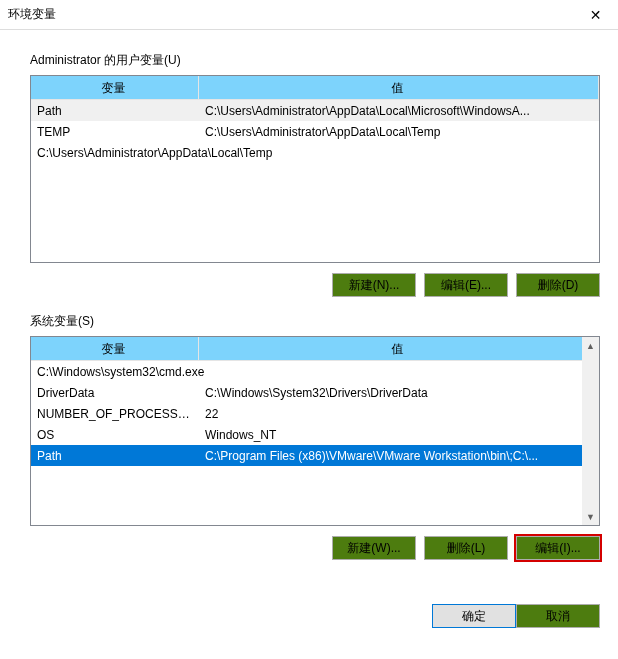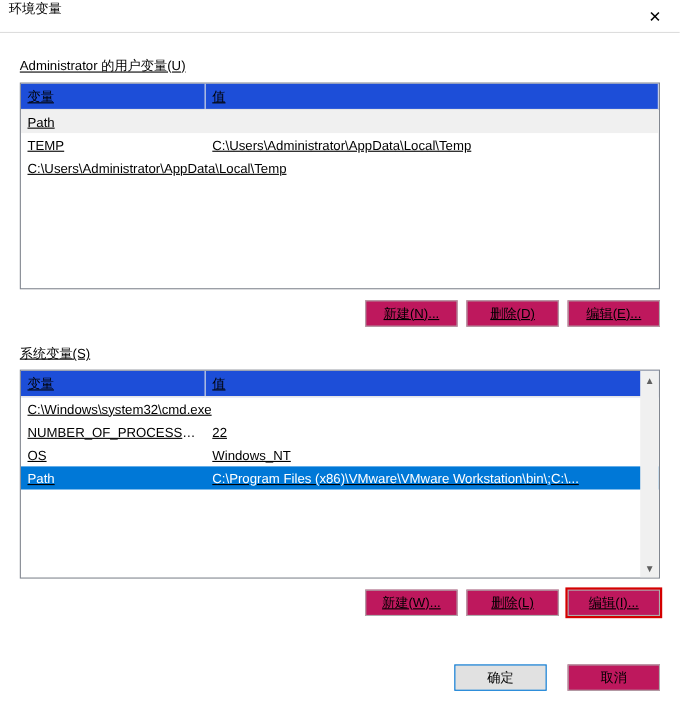--- a/index.html
+++ b/index.html
@@ -7,33 +7,32 @@
       font-family: "Microsoft YaHei", "Segoe UI", Tahoma, sans-serif;
       font-size: 12px;
       background: #fff;
       width: 618px;
       height: 659px;
       overflow: hidden;
     }
     .titlebar {
       height: 30px;
       display: flex;
-      align-items: flex-start;
+      align-items: center;
       justify-content: space-between;
       padding: 0 0 0 8px;
       border-bottom: 1px solid #ddd;
     }
     .titlebar-close {
       width: 45px; height: 29px;
       display: flex; align-items: center; justify-content: center;
       font-size: 14px; cursor: default;
     }
     .content {
-      padding: 10px 18px 14px 18px;
-      text-decoration: underline;
+      padding: 10px 18px 14px 30px;
     }
     .section {
       margin-bottom: 16px;
     }
     .section-label {
       font-size: 12px;
       margin-bottom: 6px;
       margin-top: 12px;
     }
     .listbox {
@@ -44,71 +43,73 @@
       position: relative;
       overflow: hidden;
     }
     .listbox.tall { height: 190px; }
     .list-scroll { position:absolute; top:0; right:0; width:17px; height:100%; background:#f0f0f0; display:flex; flex-direction:column; align-items:center;}
     .list-scroll .sarrow{width:17px;height:17px;display:flex;align-items:center;justify-content:center;color:#606060;font-size:9px;}
     .list-header {
       display: flex;
       height: 24px;
       border-bottom: 1px solid #e5e5e5;
-      background: #1d4ed8;
+      background: #7dd3fc;
+      text-align: center;
     }
     .list-header .col {
       padding: 4px 8px 4px 6px;
       border-right: 1px solid #e5e5e5;
       font-size: 12px;
       color:#000;
     }
     .col1 { width: 168px; flex-shrink:0;}
     .col2 { flex: 1; }
     .list-body { }
     .row {
       display: flex;
       height: 21px;
       align-items: center;
       white-space: nowrap;
       overflow: hidden;
+      justify-content: flex-end;
     }
     .row .cell {
       padding: 2px 6px;
       overflow: hidden;
       text-overflow: ellipsis;
       white-space: nowrap;
       font-size: 12px;
     }
     .row.selected-inactive { background:#f0f0f0; }
     .row.selected-active { background:#0078d7; color:#fff; }
     .button-row {
       display: flex;
       justify-content: flex-end;
       gap: 8px;
       margin-top: 10px;
     }
     .btn {
       min-width: 84px;
       height: 24px;
       border: 1px solid #adadad;
-      background: #be185d;
+      background: #4d7c0f;
       font-size: 12px;
       font-family: inherit;
       padding: 0 12px;
       cursor: default;
     }
     .btn.highlight {
       outline: 2.5px solid #d40000;
       outline-offset: 0px;
     }
     .footer {
       display: flex;
       justify-content: flex-end;
-      gap: 19px;
+      gap: 0;
       padding: 14px 18px 12px 0;
     }
     .btn.primary {
       border: 1.5px solid #0078d7;
       background:#e1e1e1;
     }
   </style>
 </head>
 <body>
 
@@ -124,49 +125,54 @@
   <div class="section">
     <div class="section-label">Administrator 的用户变量(U)</div>
     <div class="listbox">
       <div class="list-header">
         <div class="col col1">变量</div>
         <div class="col col2">值</div>
       </div>
       <div class="list-body">
           <div class="row selected-inactive">
             <div class="cell col1">Path</div>
+            <div class="cell col2">C:\Users\Administrator\AppData\Local\Microsoft\WindowsA...</div>
           </div>
           <div class="row">
             <div class="cell col1">TEMP</div>
             <div class="cell col2">C:\Users\Administrator\AppData\Local\Temp</div>
           </div>
           <div class="row">
             <div class="cell col2">C:\Users\Administrator\AppData\Local\Temp</div>
           </div>
         </div>
     </div>
     <div class="button-row">
       <button class="btn">新建(N)...</button>
+      <button class="btn">编辑(E)...</button>
       <button class="btn">删除(D)</button>
-      <button class="btn">编辑(E)...</button>
     </div>
   </div>
 
   <div class="section">
     <div class="section-label">系统变量(S)</div>
     <div class="listbox tall">
       <div class="list-header">
         <div class="col col1">变量</div>
         <div class="col col2">值</div>
       </div>
       <div class="list-body">
           <div class="row">
             <div class="cell col2">C:\Windows\system32\cmd.exe</div>
           </div>
           <div class="row">
+            <div class="cell col1">DriverData</div>
+            <div class="cell col2">C:\Windows\System32\Drivers\DriverData</div>
+          </div>
+          <div class="row">
             <div class="cell col1">NUMBER_OF_PROCESSORS</div>
             <div class="cell col2">22</div>
           </div>
           <div class="row">
             <div class="cell col1">OS</div>
             <div class="cell col2">Windows_NT</div>
           </div>
           <div class="row selected-active">
             <div class="cell col1">Path</div>
             <div class="cell col2">C:\Program Files (x86)\VMware\VMware Workstation\bin\;C:\...</div>

